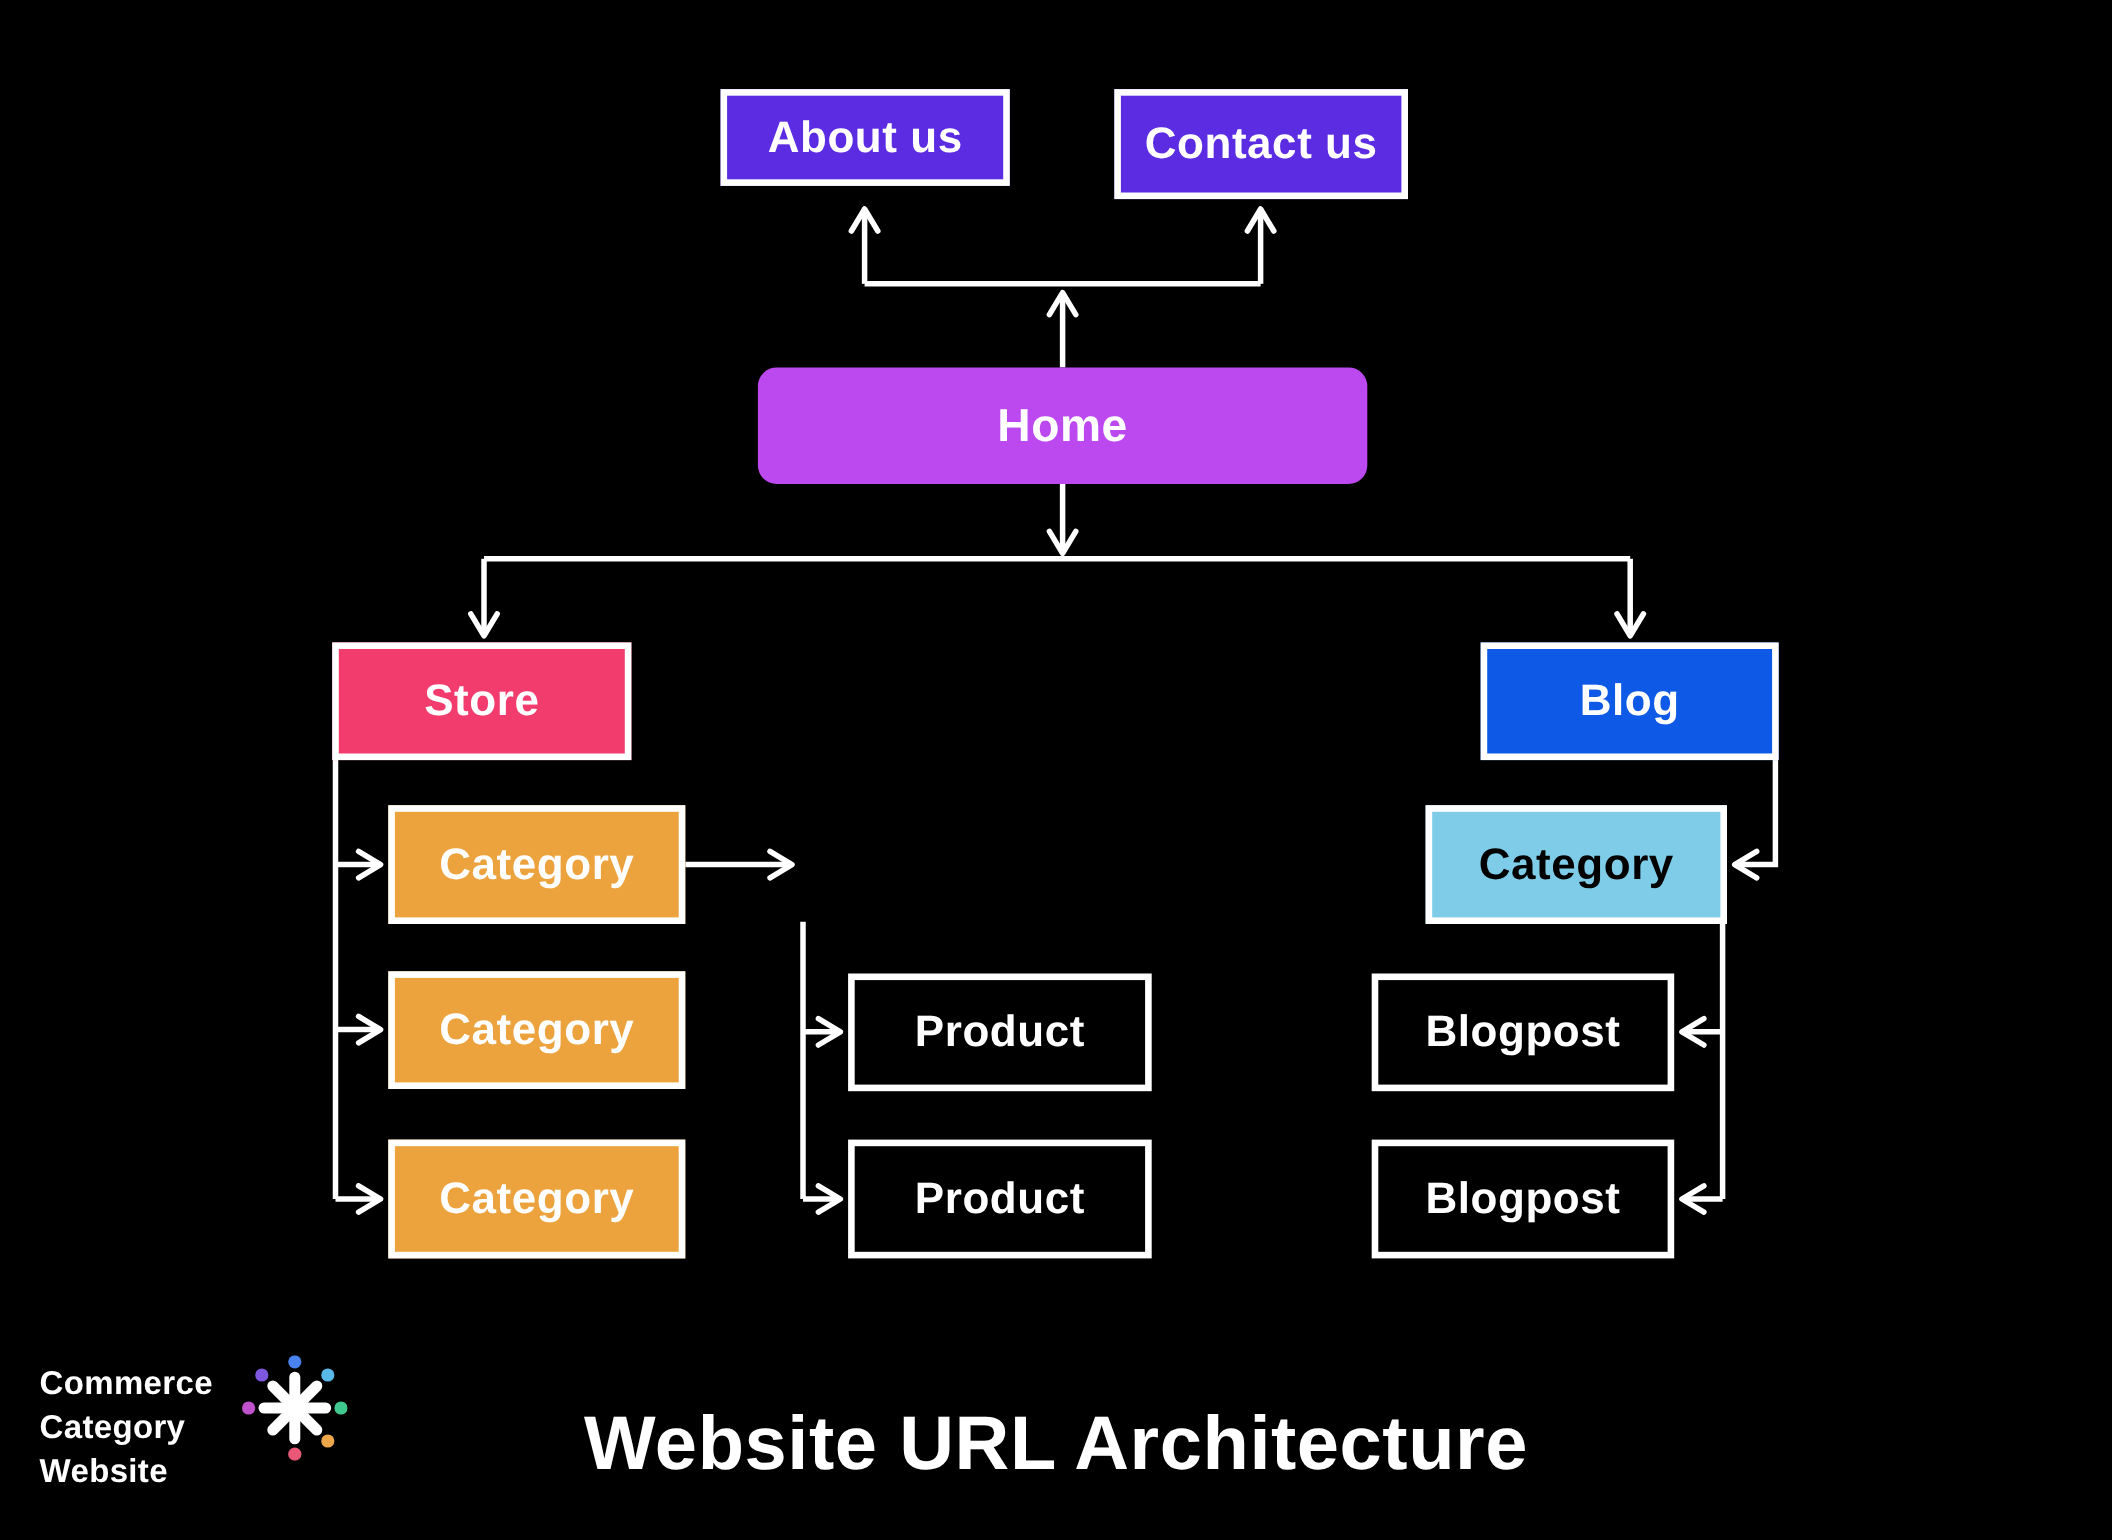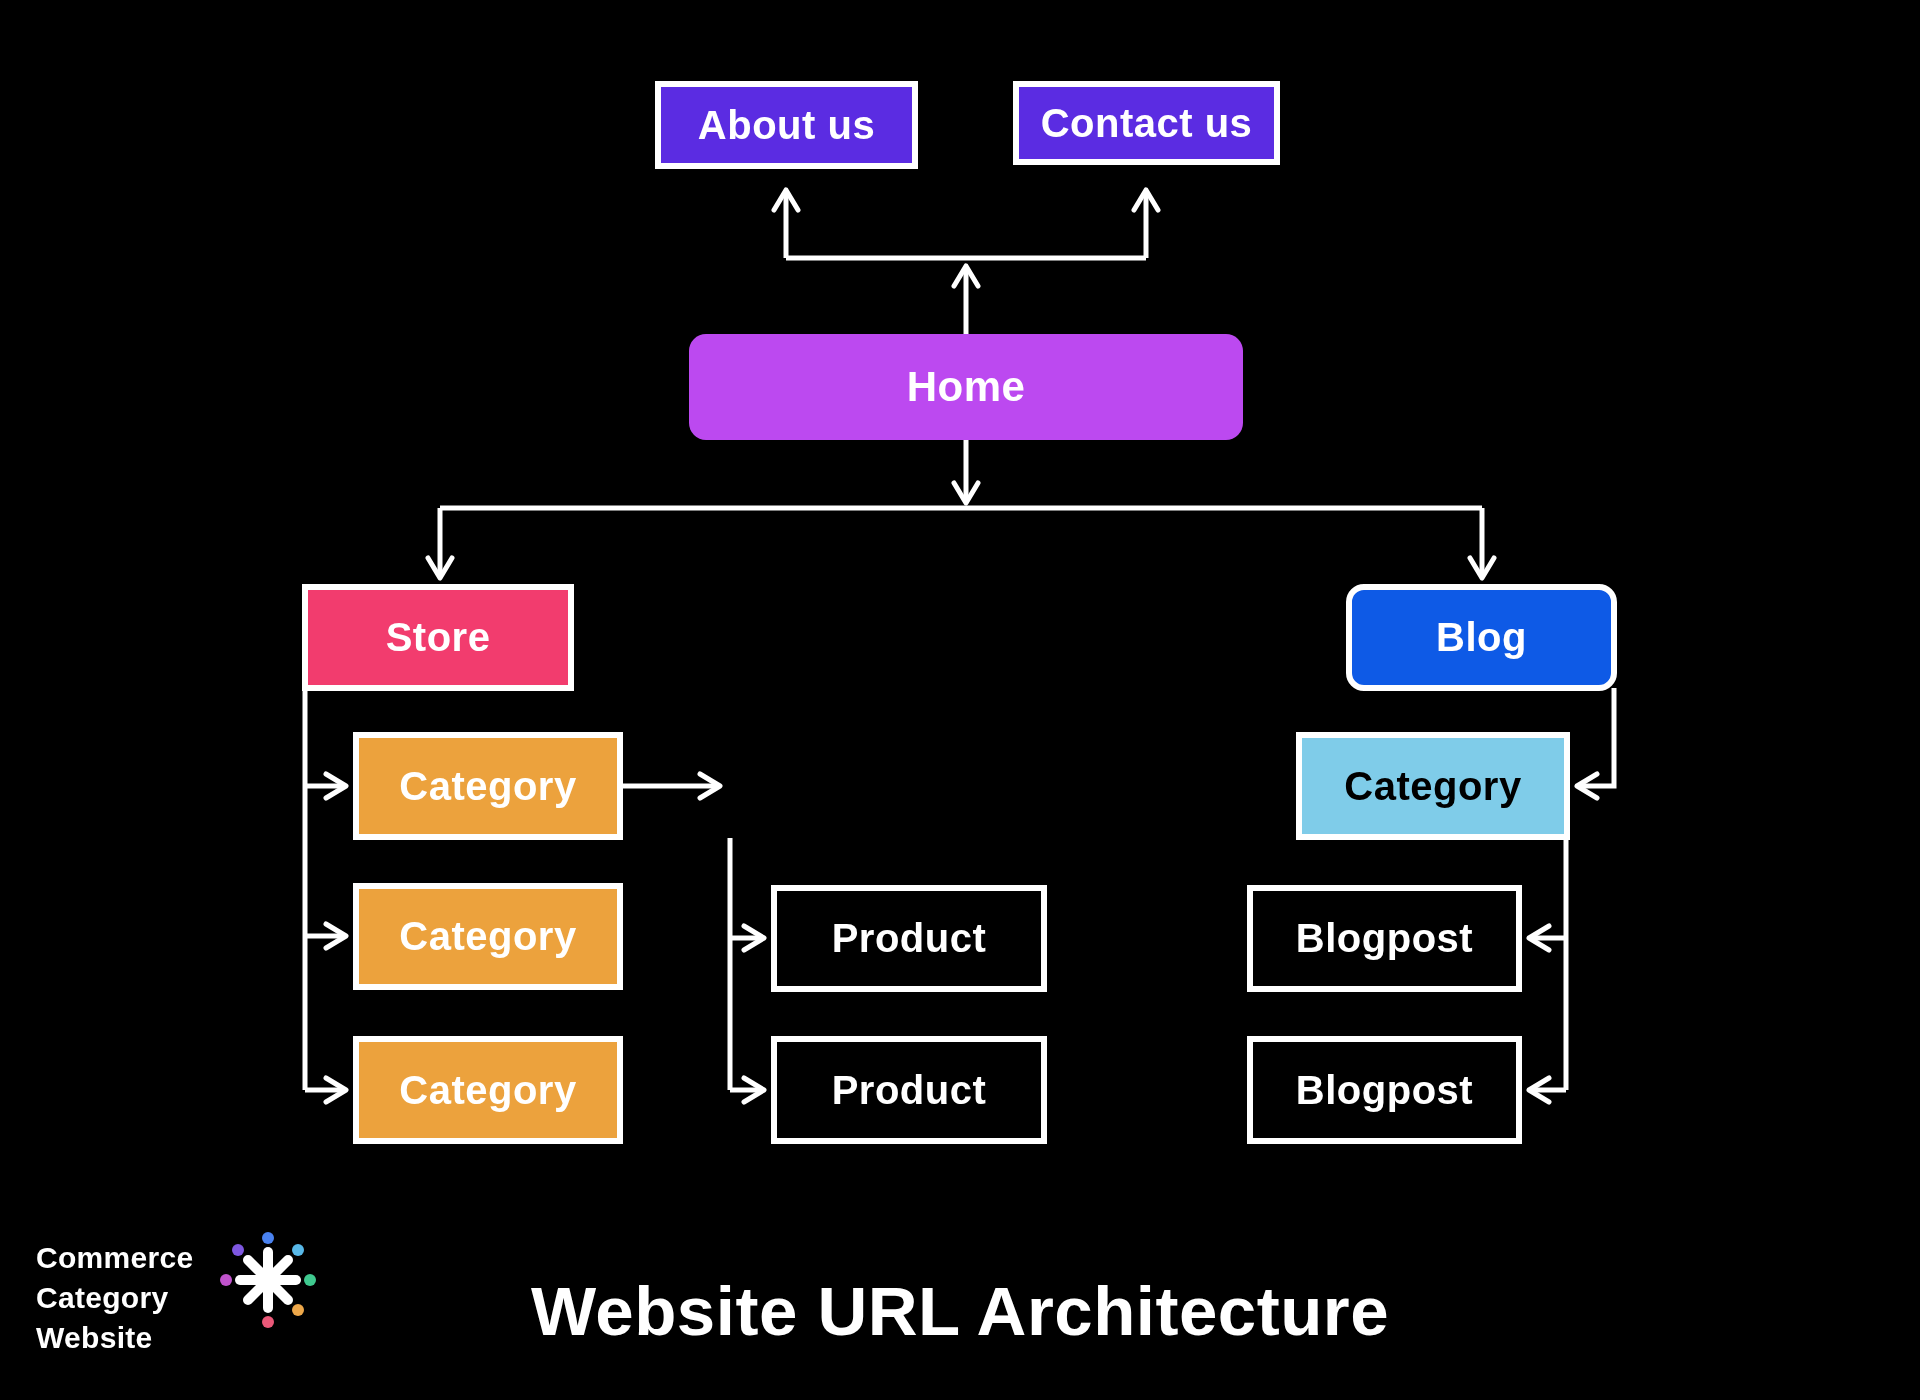--- a/index.html
+++ b/index.html
@@ -30,21 +30,21 @@
     border: 6px solid #FFFFFF;
     font-weight: bold;
     font-size: 40px;
     letter-spacing: 0.5px;
     color: #FFFFFF;
     white-space: nowrap;
   }
   .node.no-border { border: none; }
 
   #about-us    { left: 655px;  top: 81px;   width: 263px; height: 88px; }
-  #contact-us  { left: 1013px; top: 81px;   width: 267px; height: 84px; }
+  #contact-us  { left: 1013px; top: 81px;   width: 267px; height: 100px; }
   #home        { left: 689px;  top: 334px;  width: 554px; height: 106px; font-size: 42px; border-radius: 17px; }
   #store       { left: 302px;  top: 584px;  width: 272px; height: 107px; }
   #blog        { left: 1346px; top: 584px;  width: 271px; height: 107px; }
   #store-cat-1 { left: 353px;  top: 732px;  width: 270px; height: 108px; }
   #subcategory { left: 727px;  top: 732px;  width: 271px; height: 108px; font-size: 38px; }
   #blog-cat    { left: 1296px; top: 732px;  width: 274px; height: 108px; }
   #store-cat-2 { left: 353px;  top: 883px;  width: 270px; height: 107px; }
   #store-cat-3 { left: 353px;  top: 1036px; width: 270px; height: 108px; }
   #product-1   { left: 771px;  top: 885px;  width: 276px; height: 107px; }
   #product-2   { left: 771px;  top: 1036px; width: 276px; height: 108px; }
@@ -122,21 +122,21 @@
 
     <path d="M1566,838 L1566,1090"></path>
     <path d="M1566,938 L1529,938" marker-end="url(#arrow)"></path>
     <path d="M1566,1090 L1529,1090" marker-end="url(#arrow)"></path>
   </svg>
 
   <div class="node" id="about-us" style="background: rgb(91, 44, 226); color: rgb(255, 255, 255);">About us</div>
   <div class="node" id="contact-us" style="background: rgb(91, 44, 226); color: rgb(255, 255, 255);">Contact us</div>
   <div class="node no-border" id="home" style="background: rgb(188, 73, 240); color: rgb(255, 255, 255);">Home</div>
   <div class="node" id="store" style="background: rgb(242, 60, 110); color: rgb(255, 255, 255);">Store</div>
-  <div class="node" id="blog" style="background: rgb(14, 90, 230); color: rgb(255, 255, 255); border-radius: 18px;">Blog</div>
+  <div class="node" id="blog" style="background: rgb(14, 90, 230); color: rgb(255, 255, 255);">Blog</div>
   <div class="node" id="store-cat-1" style="background: rgb(236, 162, 61); color: rgb(255, 255, 255);">Category</div>
   <div class="node" id="blog-cat" style="background: rgb(127, 204, 233); color: rgb(0, 0, 0);">Category</div>
   <div class="node" id="store-cat-2" style="background: rgb(236, 162, 61); color: rgb(255, 255, 255);">Category</div>
   <div class="node" id="store-cat-3" style="background: rgb(236, 162, 61); color: rgb(255, 255, 255);">Category</div>
   <div class="node" id="product-1" style="background: rgb(0, 0, 0); color: rgb(255, 255, 255);">Product</div>
   <div class="node" id="product-2" style="background: rgb(0, 0, 0); color: rgb(255, 255, 255);">Product</div>
   <div class="node" id="blogpost-1" style="background: rgb(0, 0, 0); color: rgb(255, 255, 255);">Blogpost</div>
   <div class="node" id="blogpost-2" style="background: rgb(0, 0, 0); color: rgb(255, 255, 255);">Blogpost</div>
 
   <div id="title">Website URL Architecture</div>

